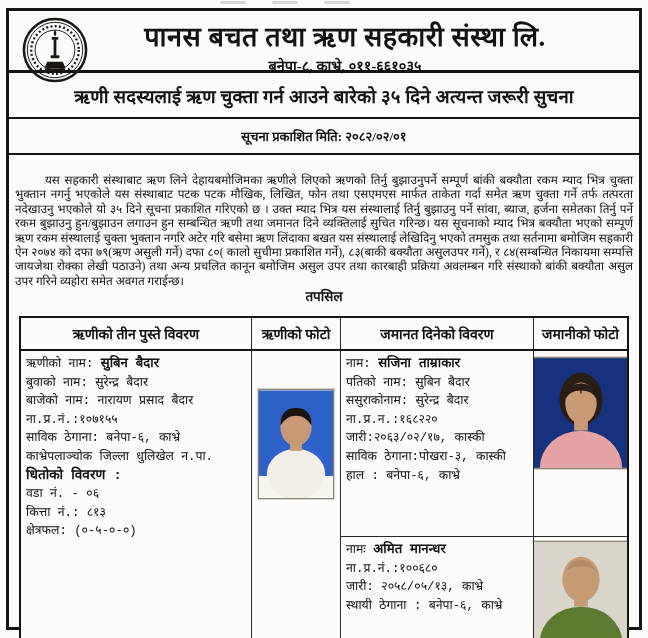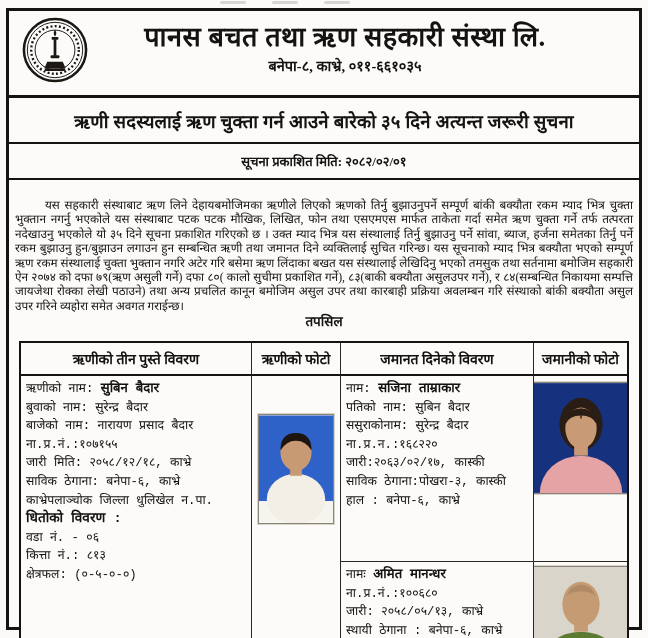--- a/index.html
+++ b/index.html
@@ -14,21 +14,21 @@
     display:flex; gap:26px; }
   .edge-artifact i { display:block; width:26px; height:3px; background:#9a968e; border-radius:2px; }
 
   .doc {
     position:absolute; top:8px; left:6px; right:6px; bottom:8px;
     background:#fcfbf9; border:3px solid #161412;
     display:flex; flex-direction:column;
   }
 
   
-  .hdr { position:relative; height:84px; flex:none; padding:4px 8px 2px 8px; }
+  .hdr { position:relative; height:59px; flex:none; padding:4px 8px 2px 8px; }
   .seal { position:absolute; left:12px; top:5px; width:68px; height:68px; }
   .hdr-text { text-align:center; padding-left:52px; padding-right:10px; }
   .org-name { font-size:27px; font-weight:bold; letter-spacing:.5px; line-height:36px; margin-top:4px; }
   .org-addr { font-size:14.5px; font-weight:bold; line-height:22px; }
 
   
   .title-band {
     flex:none; height:49px; border-top:3px solid #161412; border-bottom:2px solid #161412;
     display:flex; align-items:center; justify-content:center;
     font-size:18.5px; font-weight:bold; letter-spacing:.2px;
@@ -119,21 +119,20 @@
       <div class="cell th">ऋणीको  तीन पुस्ते विवरण</div>
       <div class="cell th">ऋणीको फोटो</div>
       <div class="cell th">जमानत दिनेको विवरण</div>
       <div class="cell th last-col">जमानीको फोटो</div>
 
       <div class="cell tall details">
         <div class="ln"><span>ऋणीको नाम:</span> <span class="nm">सुबिन बैदार</span></div>
         <div class="ln">बुवाको नाम: सुरेन्द्र बैदार</div>
         <div class="ln">बाजेको नाम: नारायण प्रसाद बैदार</div>
         <div class="ln">ना.प्र.नं.:१०७१५५</div>
-        <div class="ln">जारी मिति: २०५८/१२/१८, काभ्रे</div>
         <div class="ln">साविक ठेगाना: बनेपा-६, काभ्रे</div>
         <div class="ln">काभ्रेपलाञ्चोक जिल्ला धुलिखेल न.पा.</div>
         <div class="ln sub-h">धितोको विवरण :</div>
         <div class="ln">वडा नं. - ०६</div>
         <div class="ln">कित्ता नं.: ८१३</div>
         <div class="ln">क्षेत्रफल: (०-५-०-०)</div>
       </div>
 
       <div class="cell tall photo-cell">
         <svg class="photo ph-borrower" width="76" height="110" viewBox="0 0 76 110">

